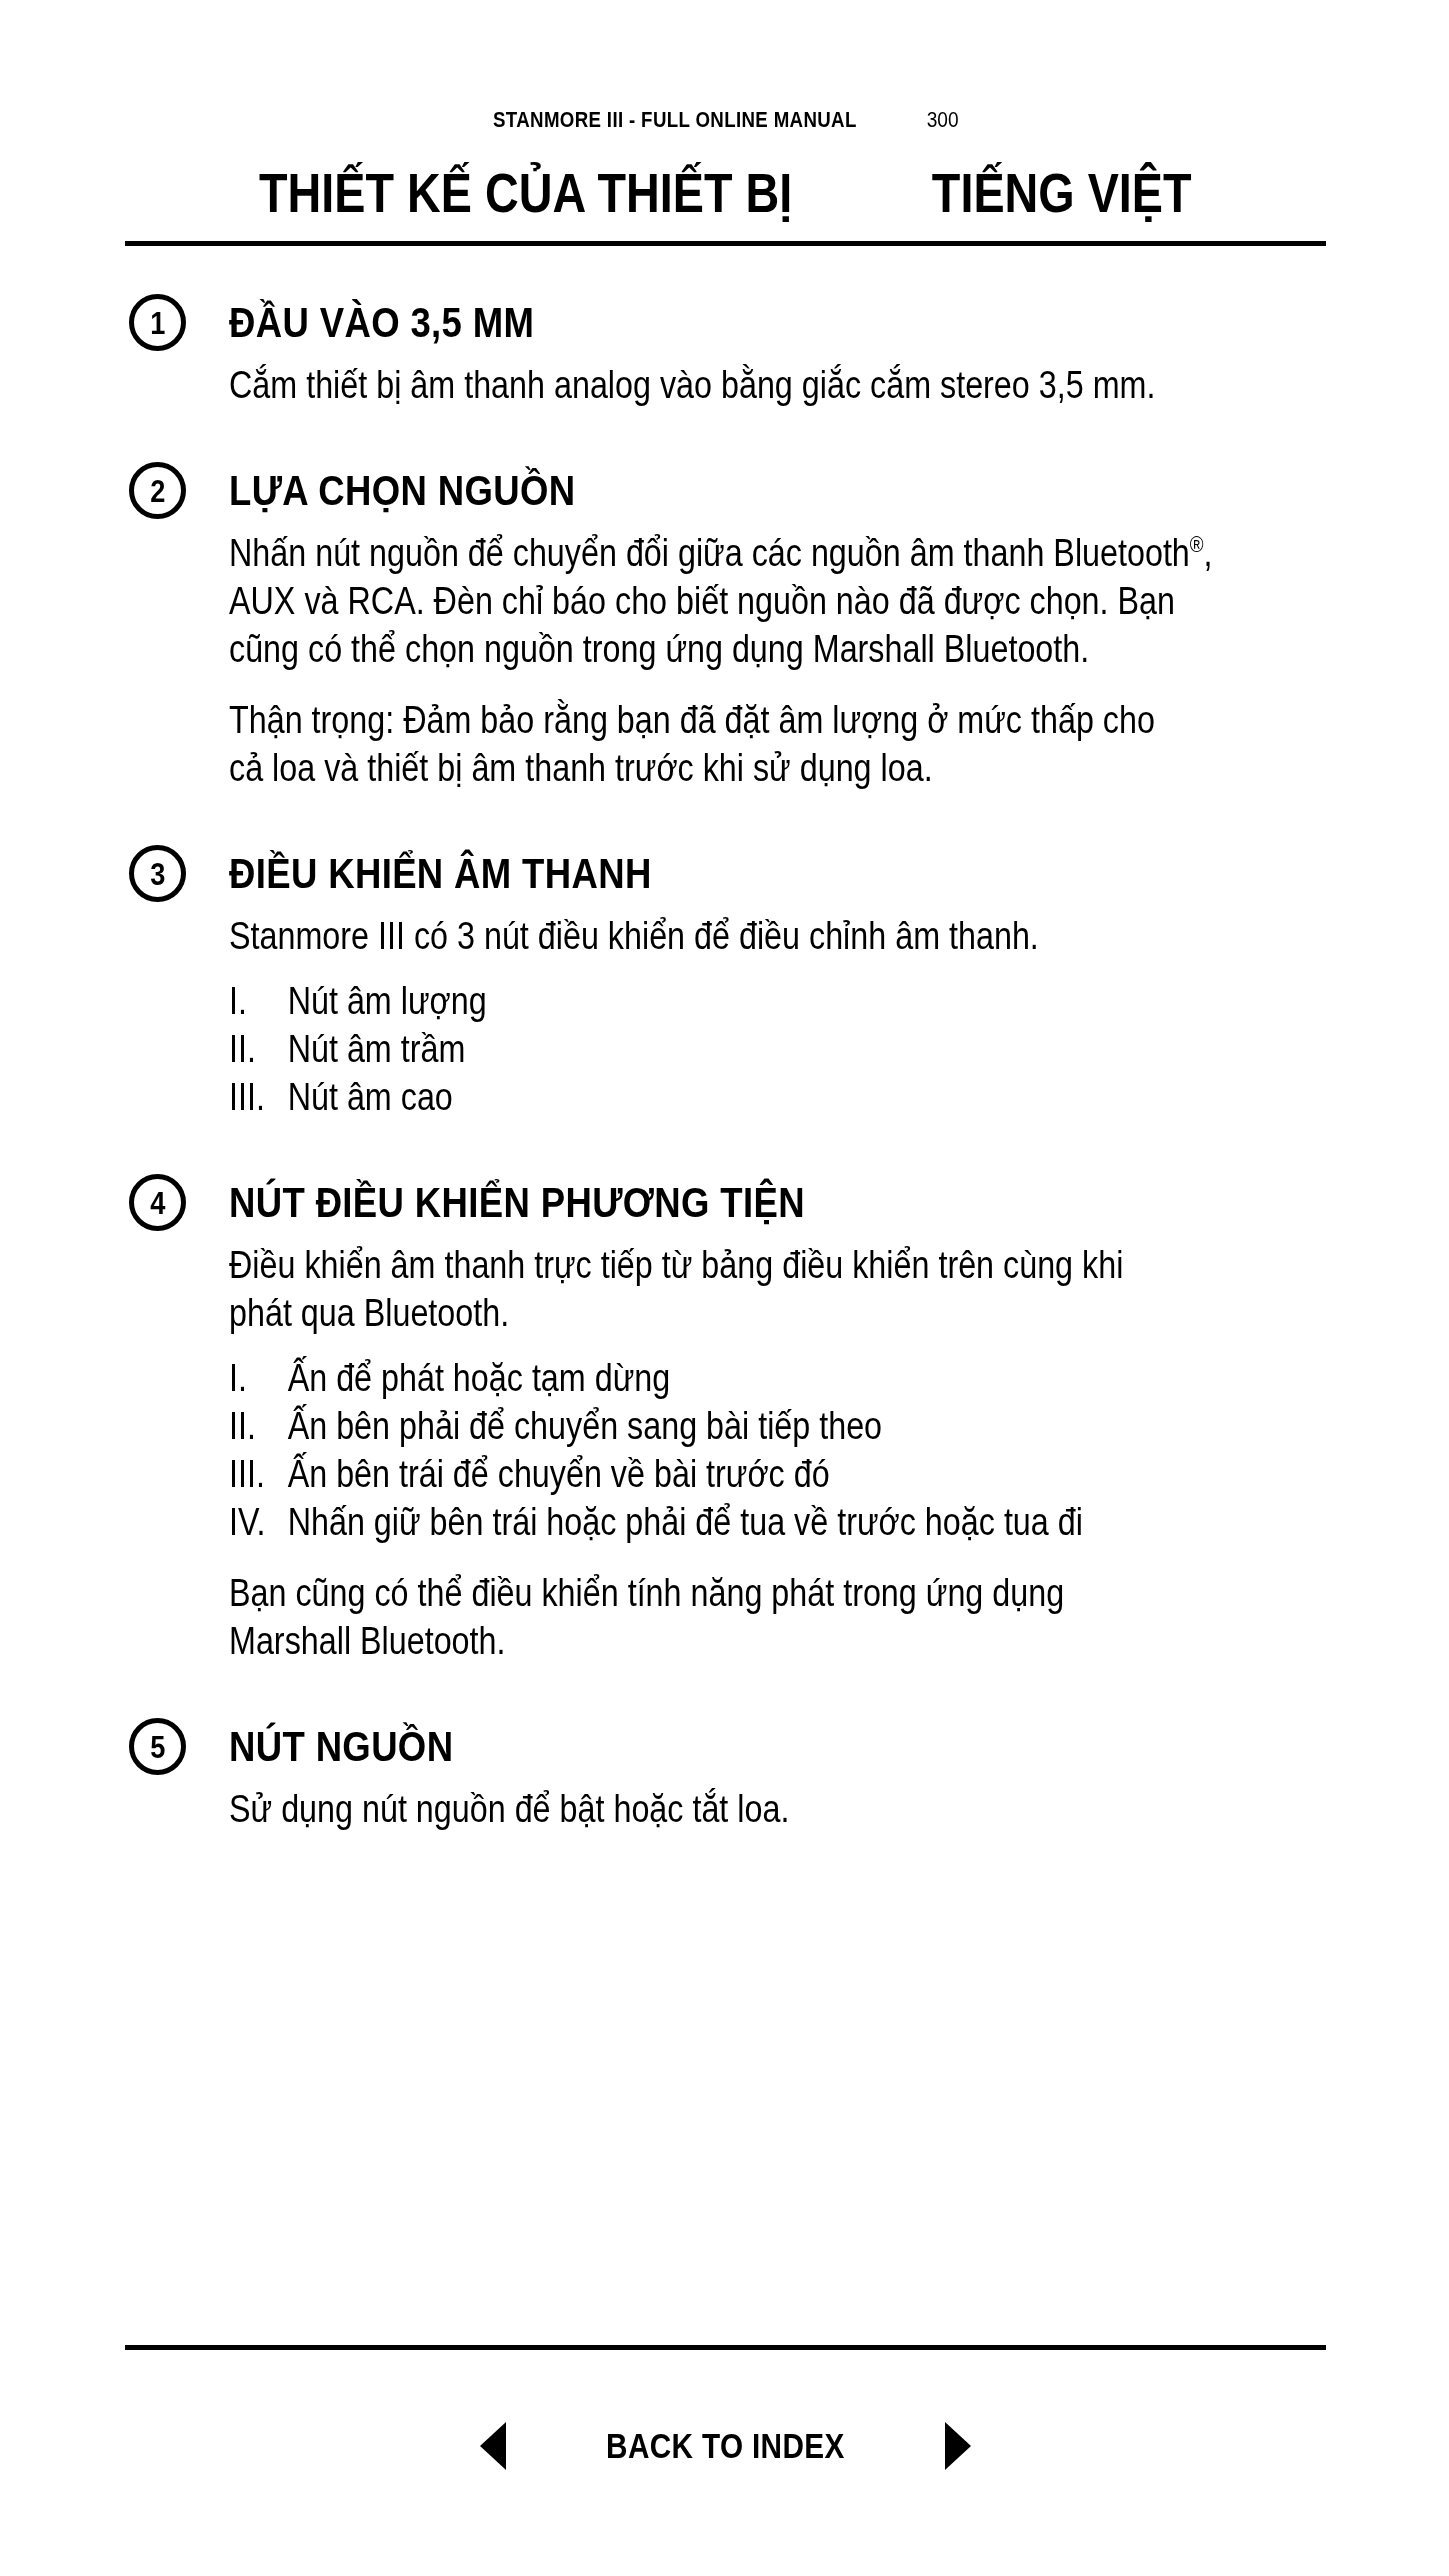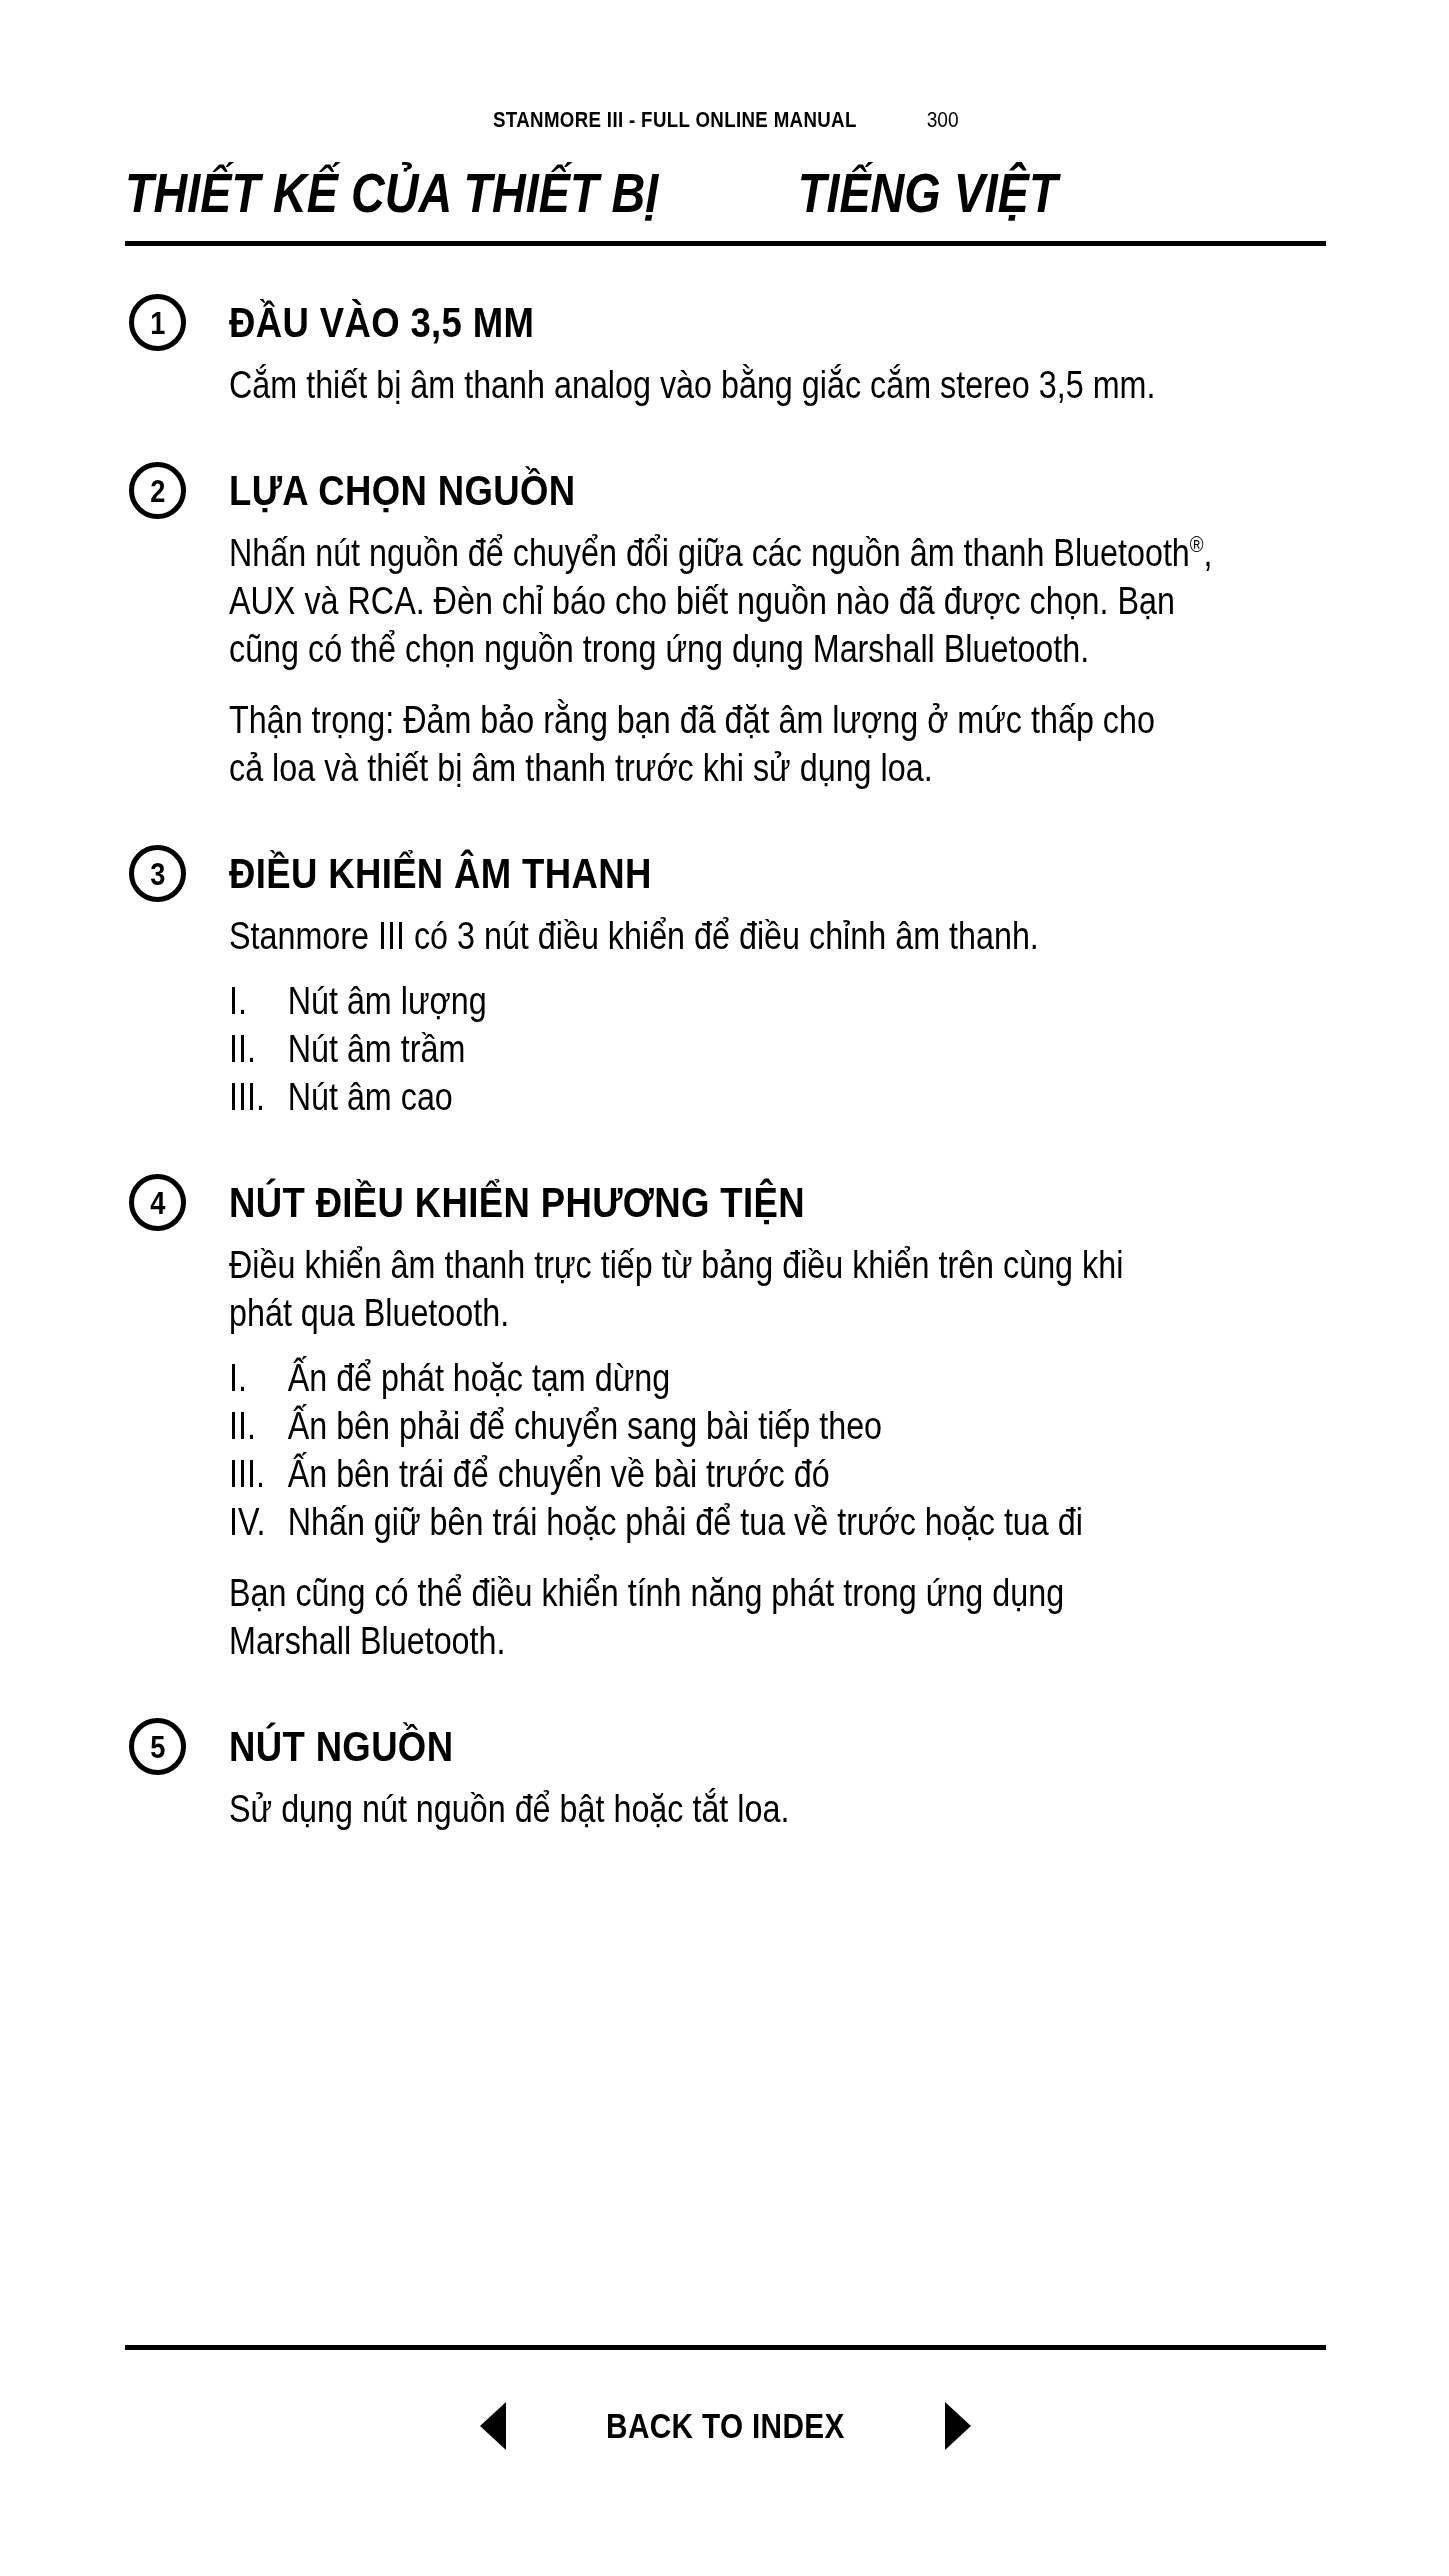--- a/index.html
+++ b/index.html
@@ -18,21 +18,21 @@
   .manual-title {
     font-size:22px; font-weight:700; letter-spacing:0.4px; white-space:pre;
     transform:scaleX(.85); transform-origin:left bottom; display:inline-block;
   }
   .page-number {
     font-size:22.5px; font-weight:400; white-space:pre;
     transform:scaleX(.85); transform-origin:right bottom; display:inline-block;
   }
 
   
-  .title-row { display:flex; justify-content:flex-start; align-items:flex-end; margin-top:33px;font-style:italic; }
+  .title-row { display:flex; justify-content:flex-end; align-items:flex-end; margin-top:33px; }
   .page-title, .language-label {
     font-size:55px; font-weight:700; line-height:1; white-space:pre; display:inline-block;
   }
   .page-title { transform:scaleX(.85); transform-origin:left bottom; }
   .language-label { transform:scaleX(.85); transform-origin:right bottom; margin-right:134px; }
   .divider { height:5px; background:#000; margin-top:20px; }
 
   
   .section { display:grid; grid-template-columns:57px 1fr; column-gap:43px; margin-left:4.2px; margin-top:53px; }
   .section.first { margin-top:48px; }
@@ -46,21 +46,21 @@
   .para { font-size:38px; line-height:48px; white-space:pre; margin-top:10px; }
   .para.gap { margin-top:23.4px; }
   .sup { font-size:22px; vertical-align:super; line-height:0; }
   .list { margin-top:16.7px; }
   .list-item { display:grid; grid-template-columns:69px 1fr; font-size:38px; line-height:48px; }
   .list-item > span { white-space:pre; }
 
   
   .footer { position:absolute; left:125px; right:123px; top:2345px; }
   .footer-divider { height:5px; background:#000; }
-  .footer-nav { margin-top:52px; display:flex; align-items:center; justify-content:center; gap:79px; }
+  .footer-nav { margin-top:72px; display:flex; align-items:center; justify-content:center; gap:79px; }
   .arrow { width:0; height:0; border-top:24px solid transparent; border-bottom:24px solid transparent; cursor:pointer; }
   .arrow.left  { border-right:26px solid #000; }
   .arrow.right { border-left:26px solid #000; }
   .back-link {
     font-size:35px; font-weight:700; letter-spacing:0.4px; white-space:pre;
     transform:scaleX(.85); transform-origin:center bottom; display:inline-block; cursor:pointer;
   }
 </style>
 </head>
 <body>

